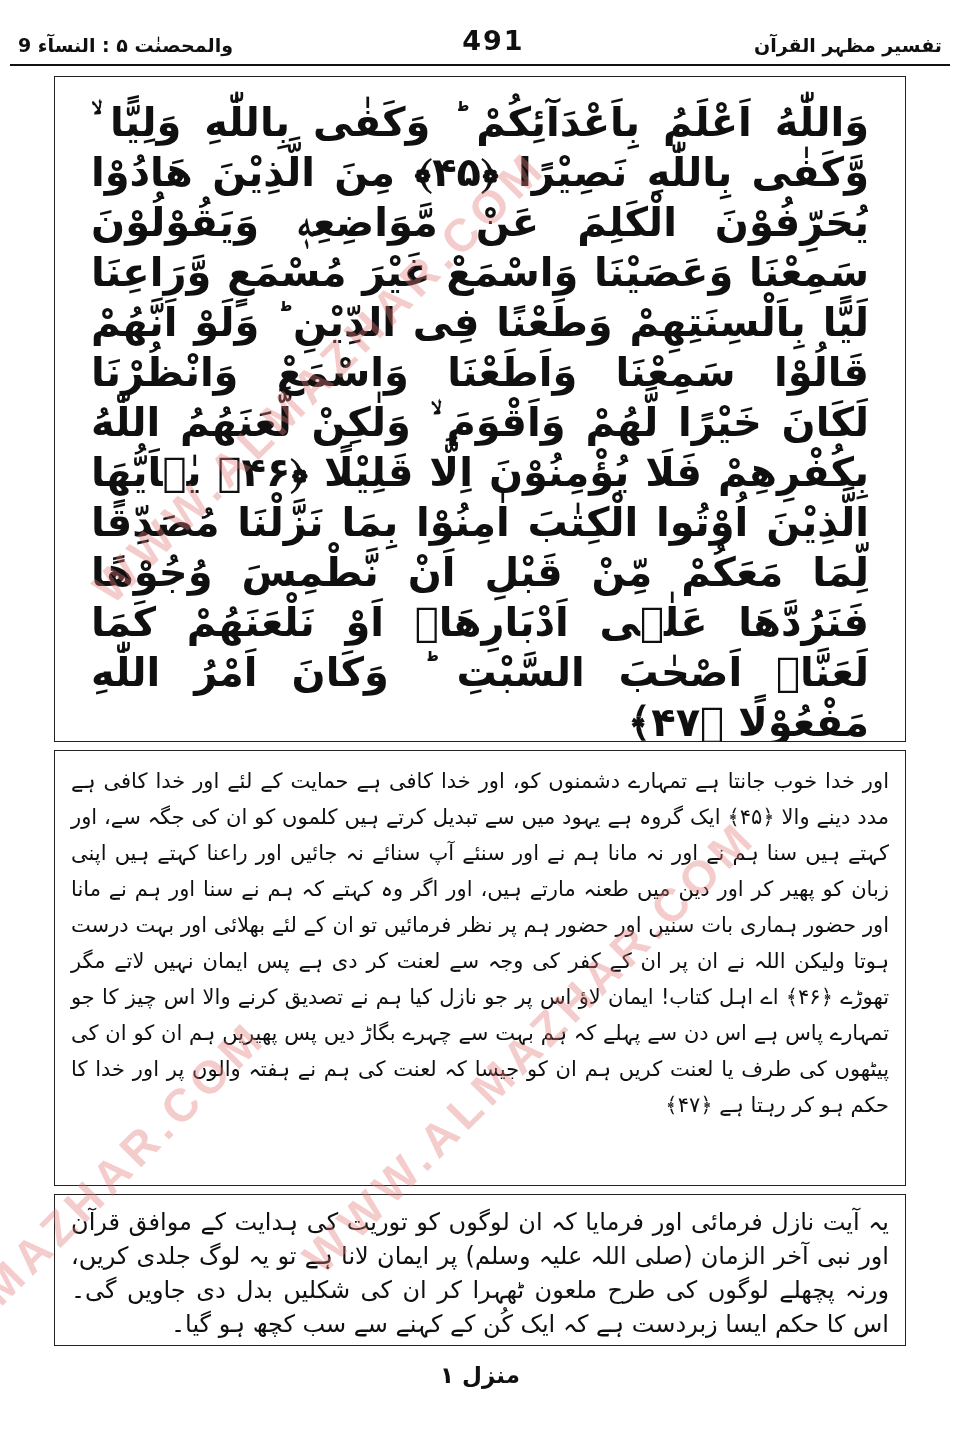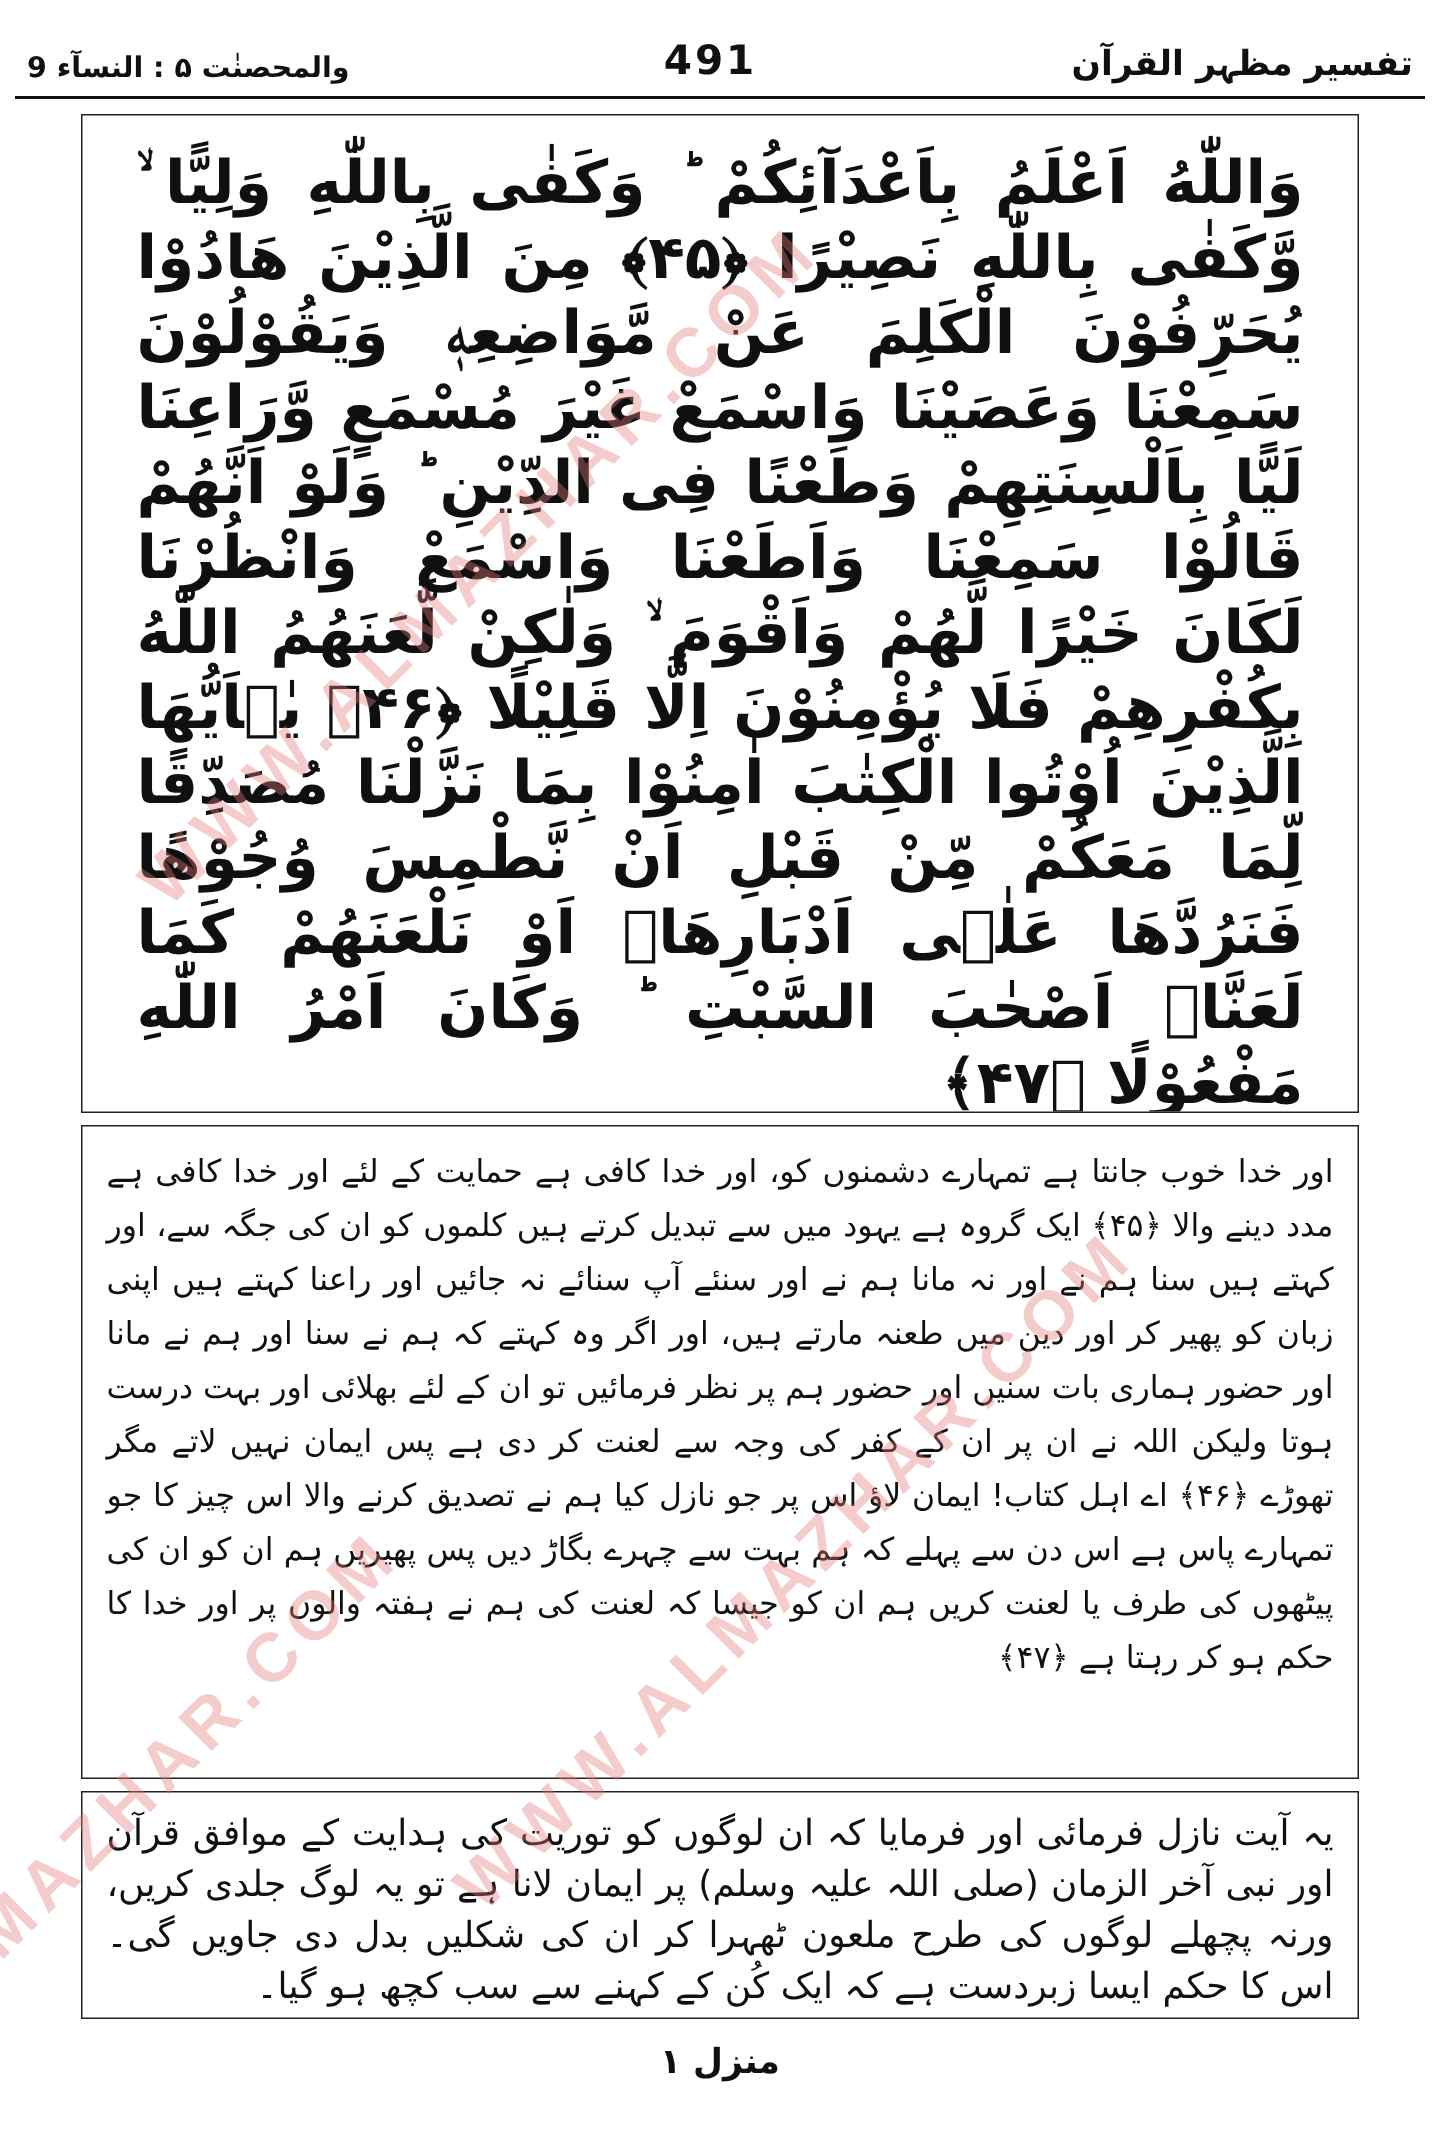--- a/index.html
+++ b/index.html
@@ -21,21 +21,21 @@
   .header {
     direction: rtl;
     display: flex;
     justify-content: space-between;
     align-items: flex-end;
     padding: 16px 18px 6px 18px;
     height: 40px;
     box-sizing: content-box;
   }
   .header .book-title {
-    font-size: 23px;
+    font-size: 19px;
     font-weight: bold;
   }
   .header .page-number {
     font-size: 27px;
     font-weight: bold;
     letter-spacing: 2px;
   }
   .header .section-label {
     font-size: 19px;
     font-weight: bold;

